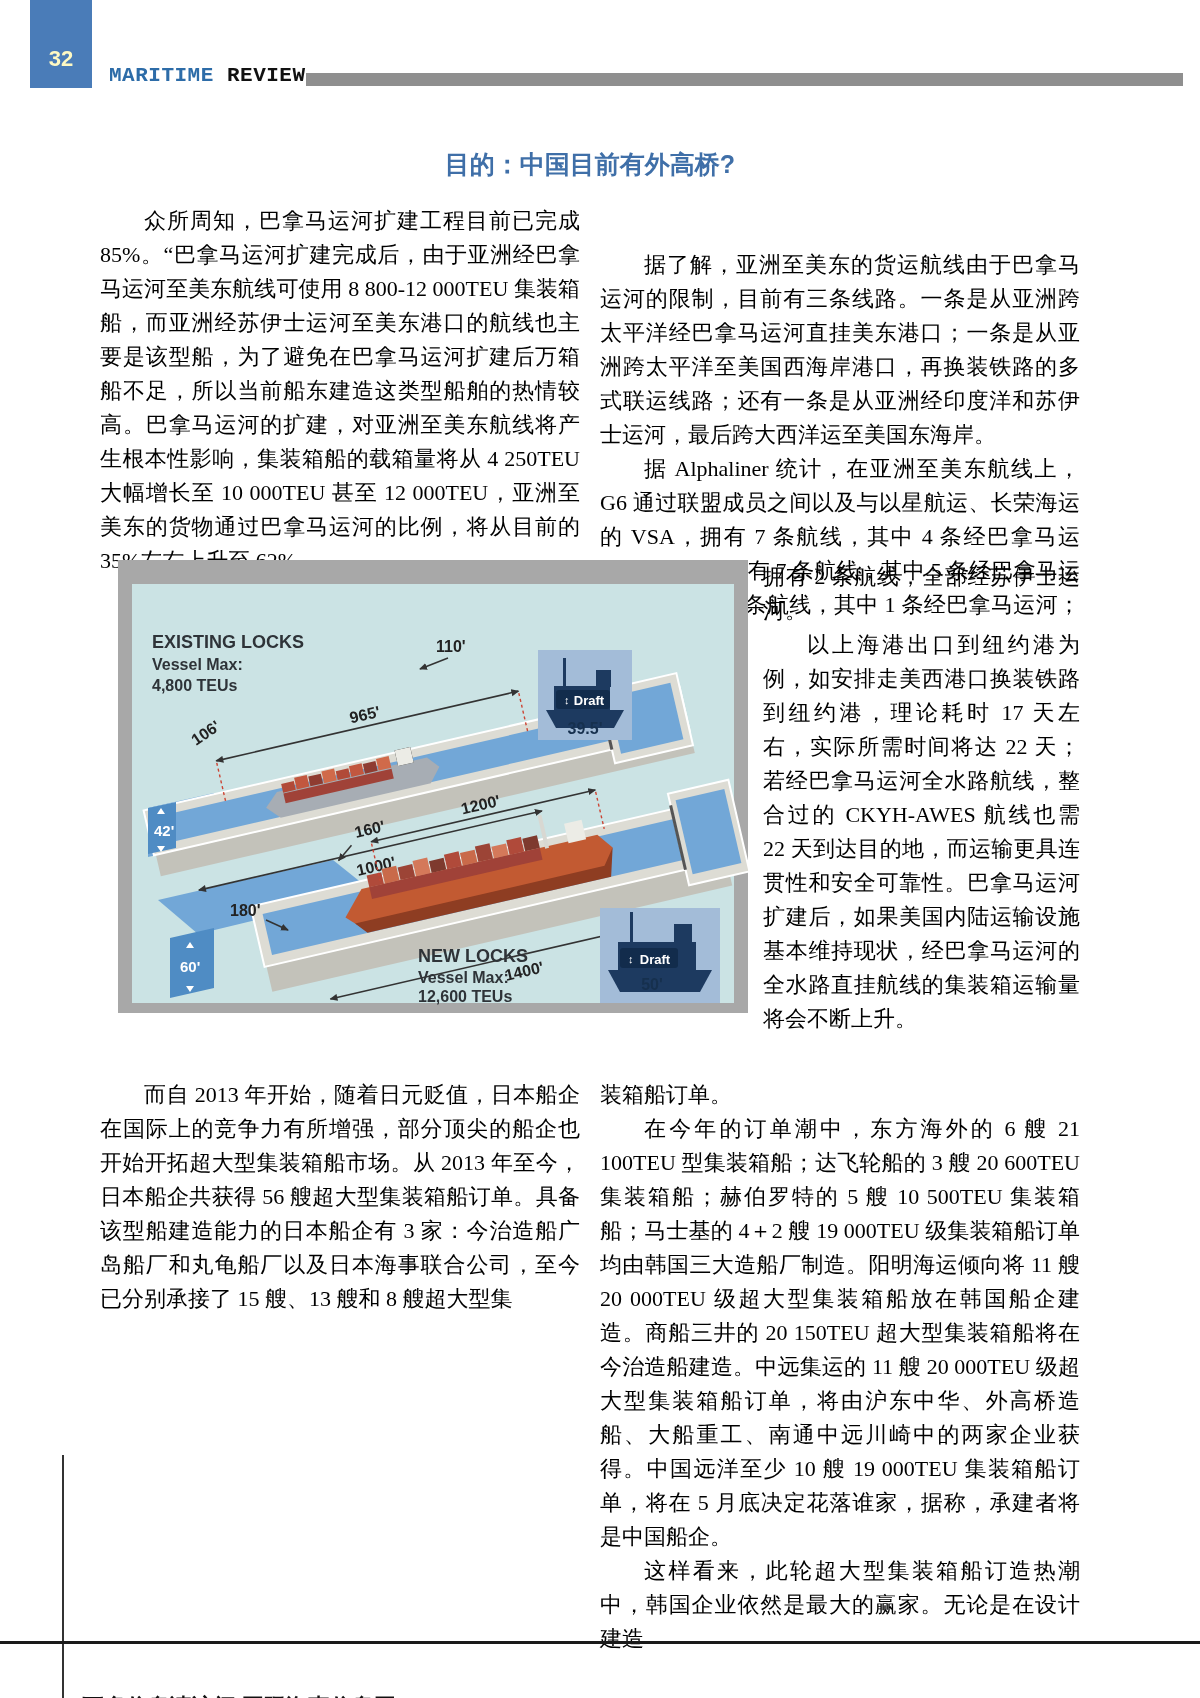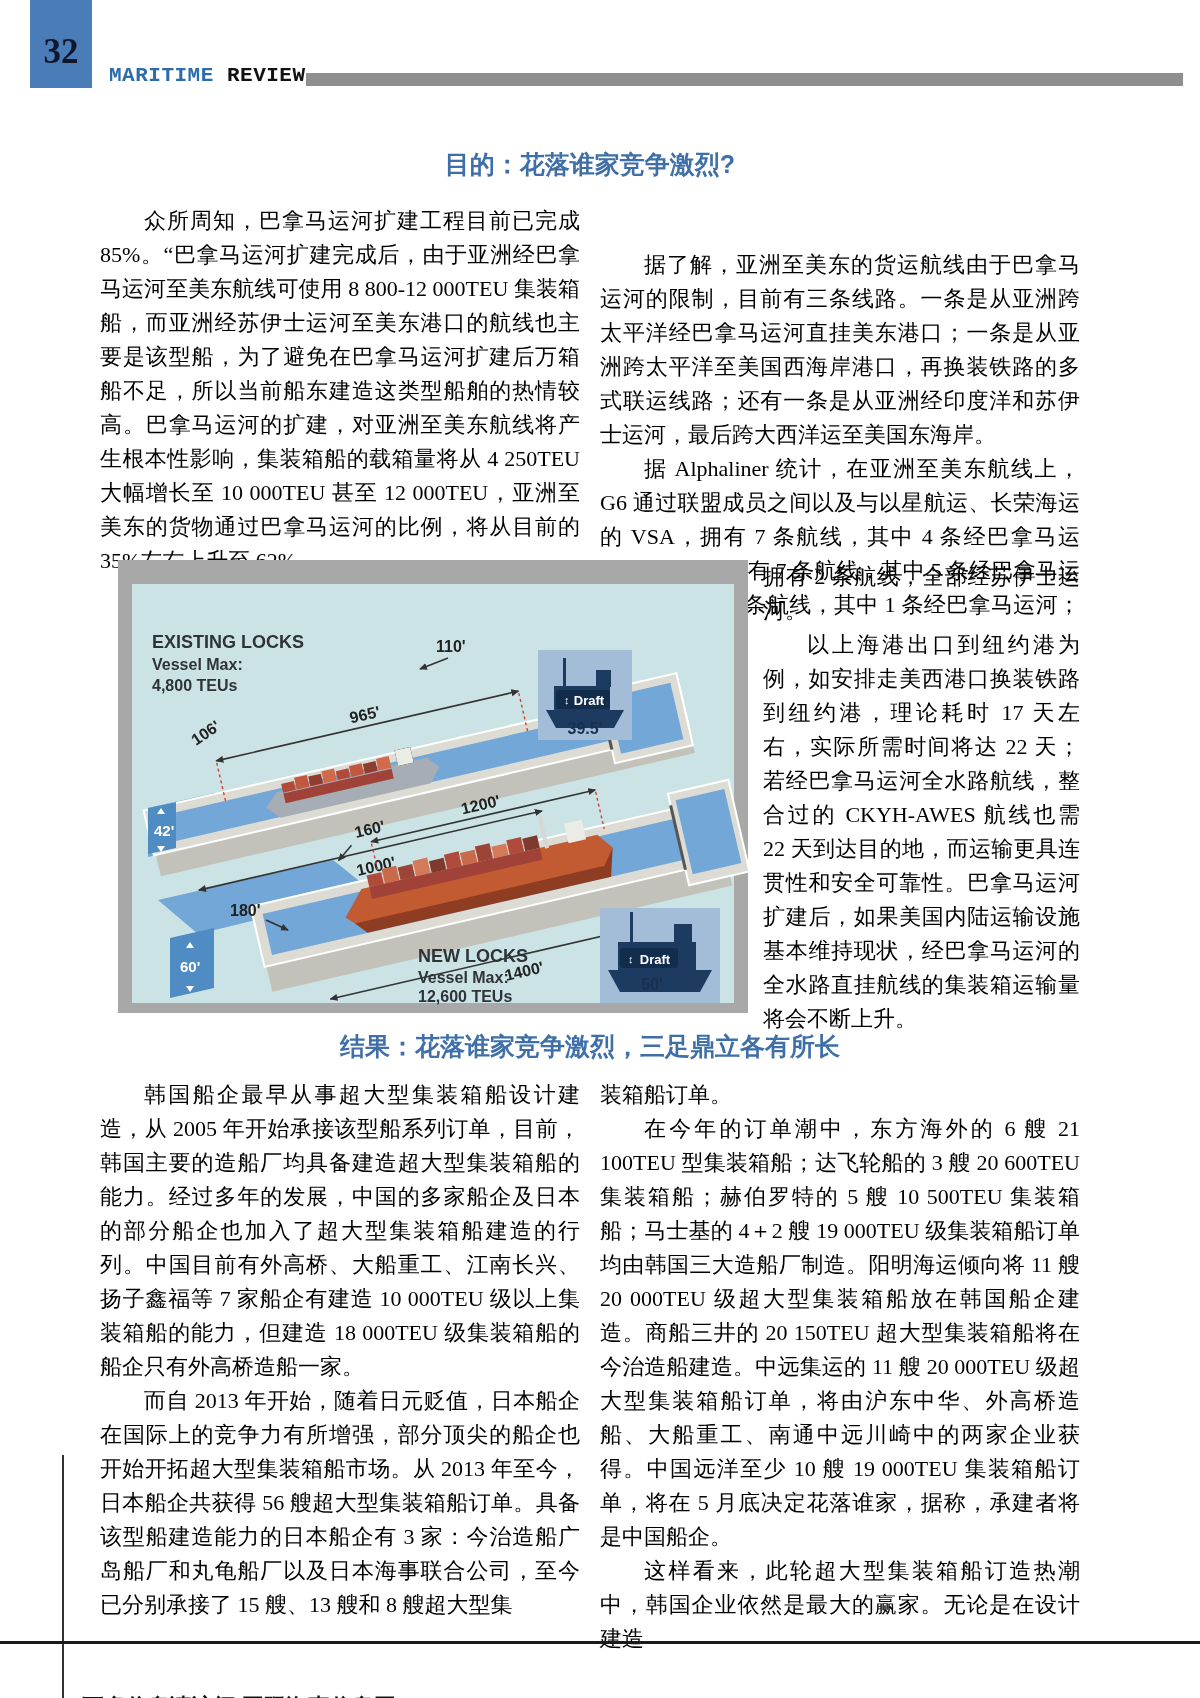--- a/index.html
+++ b/index.html
@@ -1,21 +1,21 @@
 <!DOCTYPE html>
 <html><head>
 <meta charset="utf-8">
 <style>
   html,body{margin:0;padding:0;background:#ffffff;}
   .page{position:relative;width:1200px;height:1698px;background:#fff;overflow:hidden;
         font-family:"Liberation Serif","DejaVu Serif",serif;color:#000;}
   
   .hdr-box{position:absolute;left:30px;top:0;width:62px;height:88px;background:#4a7cb8;
            display:flex;align-items:flex-end;justify-content:center;padding-bottom:16px;box-sizing:border-box;}
-  .hdr-box span{color:#0f172a;font-family:Liberation Serif, serif;font-weight:bold;font-size:35px;}
+  .hdr-box span{color:#fef9c3;font-family:Liberation Sans, sans-serif;font-weight:bold;font-size:22px;}
   .hdr-cn{position:absolute;left:107px;top:20px;font-family:"Liberation Sans",sans-serif;
           font-weight:bold;font-size:38px;letter-spacing:5px;color:#0d0d0d;}
   .hdr-en{position:absolute;left:109px;top:64px;font-family:Liberation Mono, monospace;
           font-weight:bold;font-size:21px;letter-spacing:0.5px;}
   .hdr-en .b{color:#2d6ca8;} .hdr-en .k{color:#111;}
   .hdr-bar{position:absolute;left:306px;top:73px;width:877px;height:13px;background:#8f8f8f;}
   
   .sec-title{position:absolute;left:100px;width:980px;text-align:center;
              font-family:"Liberation Sans",sans-serif;font-weight:bold;font-size:25px;color:#3f6fa8;}
   
@@ -41,21 +41,21 @@
 
   <div class="hdr-box">
     <span>32</span>
   </div>
   <div class="hdr-en">
     <span class="b">MARITIME</span>
     <span class="k">REVIEW</span>
   </div>
   <div class="hdr-bar"></div>
 
-  <div class="sec-title" style="top:148px;">目的：花落谁家竞争激烈?</div>
+  <div class="sec-title" style="top:148px;">目的：中国目前有外高桥?</div>
   <div class="col" style="left:100px;top:204px;">
       <p>众所周知，巴拿马运河扩建工程目前已完成85%。“巴拿马运河扩建完成后，由于亚洲经巴拿马运河至美东航线可使用 8 800-12 000TEU 集装箱船，而亚洲经苏伊士运河至美东港口的航线也主要是该型船，为了避免在巴拿马运河扩建后万箱船不足，所以当前船东建造这类型船舶的热情较高。巴拿马运河的扩建，对亚洲至美东航线将产生根本性影响，集装箱船的载箱量将从 4 250TEU 大幅增长至 10 000TEU 甚至 12 000TEU，亚洲至美东的货物通过巴拿马运河的比例，将从目前的 35%左右上升至 62%。</p>
     </div>
   <div class="col" style="left:600px;top:204px;margin-top:44px;">
       <p>据了解，亚洲至美东的货运航线由于巴拿马运河的限制，目前有三条线路。一条是从亚洲跨太平洋经巴拿马运河直挂美东港口；一条是从亚洲跨太平洋至美国西海岸港口，再换装铁路的多式联运线路；还有一条是从亚洲经印度洋和苏伊士运河，最后跨大西洋运至美国东海岸。</p>
       <p>据 Alphaliner 统计，在亚洲至美东航线上，G6 通过联盟成员之间以及与以星航运、长荣海运的 VSA，拥有 7 条航线，其中 4 条经巴拿马运河；CKYHE 拥有 7 条航线，其中 5 条经巴拿马运河；O3 拥有 2 条航线，其中 1 条经巴拿马运河；2M</p>
     </div>
   <div class="col narrow" style="left:763px;top:560px;">
       <p class="noindent">拥有 2 条航线，全部经苏伊士运河。</p>
       <p>以上海港出口到纽约港为例，如安排走美西港口换装铁路到纽约港，理论耗时 17 天左右，实际所需时间将达 22 天；若经巴拿马运河全水路航线，整合过的 CKYH-AWES 航线也需 22 天到达目的地，而运输更具连贯性和安全可靠性。巴拿马运河扩建后，如果美国内陆运输设施基本维持现状，经巴拿马运河的全水路直挂航线的集装箱运输量将会不断上升。</p>
@@ -218,23 +218,21 @@
           <rect x="30" y="4" width="3" height="32"></rect>
         </g>
         <rect x="20" y="40" width="58" height="20" rx="3" fill="#122c4c"></rect>
         <text x="28" y="55" font-size="11" fill="#ffffff">↕</text>
         <text x="55" y="56" text-anchor="middle" font-size="13" font-weight="bold" fill="#ffffff" font-family="Liberation Sans,sans-serif">Draft</text>
         <text x="52" y="82" text-anchor="middle" font-size="16" font-weight="bold" fill="#16304e" font-family="Liberation Sans,sans-serif">50'</text>
       </g>
     </svg>
   </div>
 
-  <div class="sec-title" style="top:1030px;">结果：花落谁家竞争激烈，三足鼎立各有所长</div>
   <div class="col" style="left:100px;top:1078px;">
-      <p>韩国船企最早从事超大型集装箱船设计建造，从 2005 年开始承接该型船系列订单，目前，韩国主要的造船厂均具备建造超大型集装箱船的能力。经过多年的发展，中国的多家船企及日本的部分船企也加入了超大型集装箱船建造的行列。中国目前有外高桥、大船重工、江南长兴、扬子鑫福等 7 家船企有建造 10 000TEU 级以上集装箱船的能力，但建造 18 000TEU 级集装箱船的船企只有外高桥造船一家。</p>
       <p>而自 2013 年开始，随着日元贬值，日本船企在国际上的竞争力有所增强，部分顶尖的船企也开始开拓超大型集装箱船市场。从 2013 年至今，日本船企共获得 56 艘超大型集装箱船订单。具备该型船建造能力的日本船企有 3 家：今治造船广岛船厂和丸龟船厂以及日本海事联合公司，至今已分别承接了 15 艘、13 艘和 8 艘超大型集</p>
     </div>
   <div class="col" style="left:600px;top:1078px;">
       <p class="noindent">装箱船订单。</p>
       <p>在今年的订单潮中，东方海外的 6 艘 21 100TEU 型集装箱船；达飞轮船的 3 艘 20 600TEU 集装箱船；赫伯罗特的 5 艘 10 500TEU 集装箱船；马士基的 4＋2 艘 19 000TEU 级集装箱船订单均由韩国三大造船厂制造。阳明海运倾向将 11 艘 20 000TEU 级超大型集装箱船放在韩国船企建造。商船三井的 20 150TEU 超大型集装箱船将在今治造船建造。中远集运的 11 艘 20 000TEU 级超大型集装箱船订单，将由沪东中华、外高桥造船、大船重工、南通中远川崎中的两家企业获得。中国远洋至少 10 艘 19 000TEU 集装箱船订单，将在 5 月底决定花落谁家，据称，承建者将是中国船企。</p>
       <p>这样看来，此轮超大型集装箱船订造热潮中，韩国企业依然是最大的赢家。无论是在设计建造</p>
     </div>
 
   <div class="foot-vline"></div>
   <div class="foot-hline"></div>

